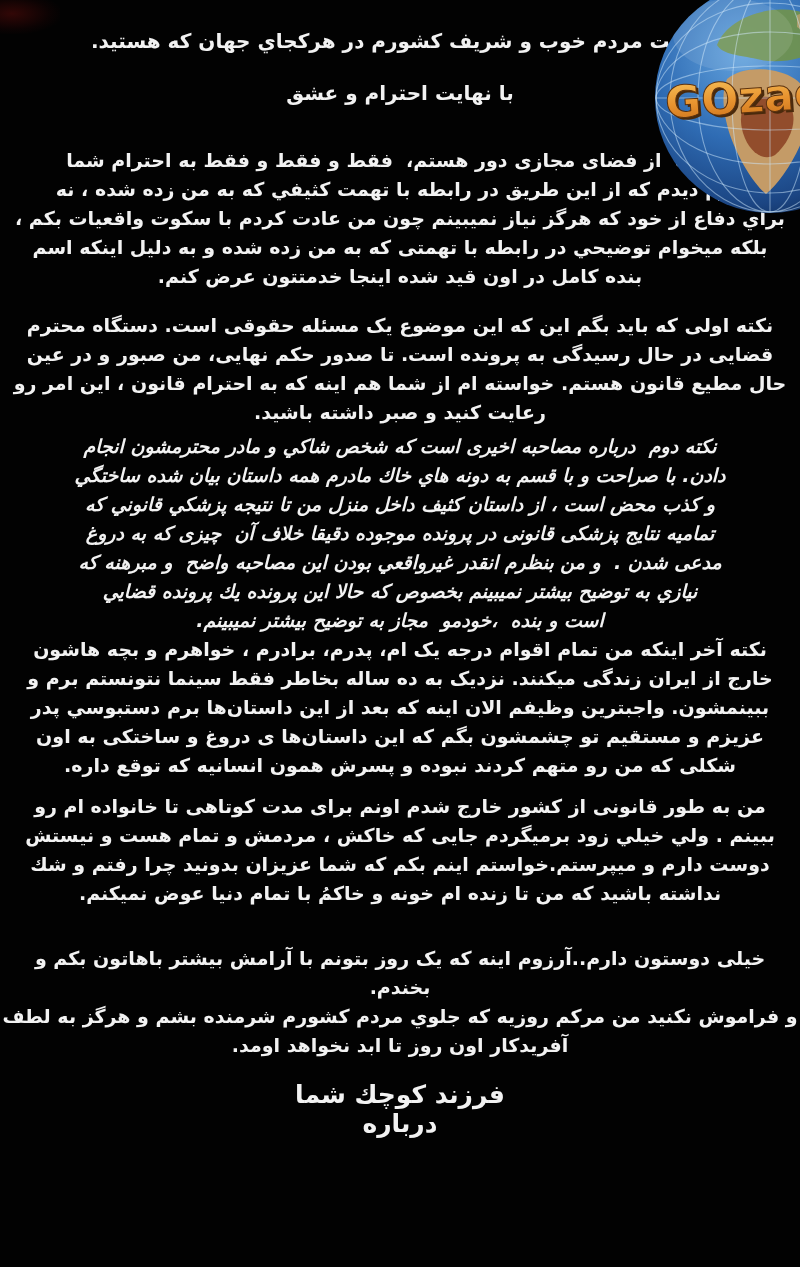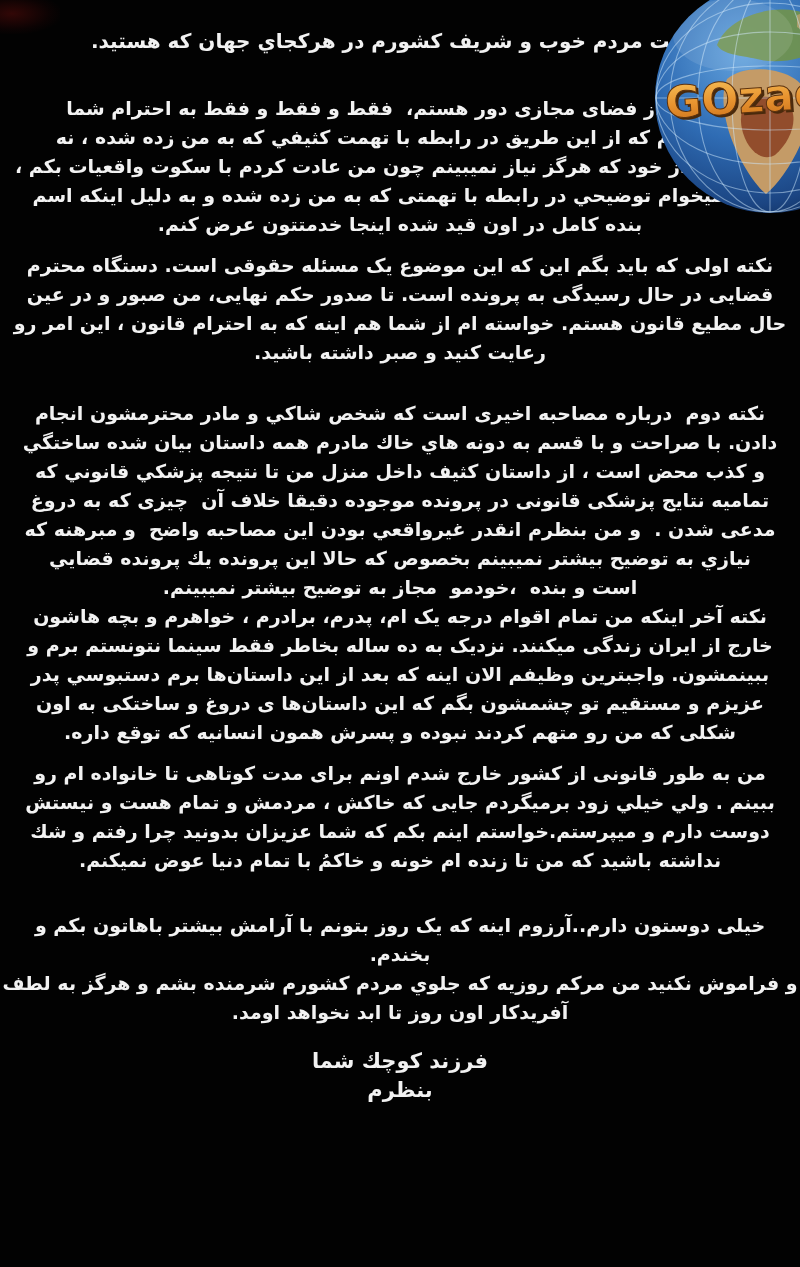--- a/index.html
+++ b/index.html
@@ -20,47 +20,48 @@
   }
   .para {
     white-space: pre;
     font-size: 19px;
     line-height: 29px;
     letter-spacing: 0;
   }
   .salutation  { margin-top: 26px; font-size: 20px; line-height: 30px; }
   .respect     { margin-top: 22px; font-size: 20px; line-height: 30px; }
   .p-intro     { margin-top: 38px; }
-  .p-legal     { margin-top: 12px; }
-  .p-interview { margin-top: 32px; }
+  .p-legal     { margin-top: 20px; }
+  .p-interview { margin-top: 5px; font-style: italic; }
   .p-family    { }
   .p-leaving   { margin-top: 12px; }
   .p-obedience { margin-top: 19px; }
   .p-closing   { margin-top: 36px; }
-  .signature   { margin-top: 20px; font-size: 21px; line-height: 29px; white-space: pre; }
+  .signature   { margin-top: 20px; font-size: 25px; line-height: 29px; white-space: pre; }
   .corner-smudge {
     position: absolute; left: 0; top: 0;
     width: 60px; height: 34px;
     background: radial-gradient(ellipse at 20% 40%, rgba(90,12,10,0.55), rgba(40,5,5,0.25) 55%, transparent 75%);
     z-index: 0;
   }
   .globe {
     position: absolute;
     left: 655px; top: -17px;
     width: 230px; height: 230px;
     z-index: 2;
   }
 </style>
 </head>
 <body>
 
 <div class="corner-smudge"></div>
 
 <div class="page">
   <div class="para salutation">خدمت مردم خوب و شریف کشورم در هرکجاي جهان که هستید.</div>
+  <div class="para respect">با نهایت احترام و عشق</div>
   <div class="para p-intro">هاست  از فضای مجازی دور هستم،  فقط و فقط و فقط به احترام شما
 لازم دیدم که از این طریق در رابطه با تهمت کثیفي که به من زده شده ، نه
 براي دفاع از خود که هرگز نیاز نمیبینم چون من عادت کردم با سکوت واقعیات بکم ،
 بلکه میخوام توضیحي در رابطه با تهمتی که به من زده شده و به دلیل اینکه اسم
 بنده کامل در اون قید شده اینجا خدمتتون عرض کنم.</div>
   <div class="para p-legal">نکته اولی که باید بگم این که این موضوع یک مسئله حقوقی است. دستگاه محترم
 قضایی در حال رسیدگی به پرونده است. تا صدور حکم نهایی، من صبور و در عین
 حال مطیع قانون هستم. خواسته ام از شما هم اینه که به احترام قانون ، این امر رو
 رعایت کنید و صبر داشته باشید.</div>
   <div class="para p-interview">نکته دوم  درباره مصاحبه اخیری است که شخص شاکي و مادر محترمشون انجام
@@ -76,21 +77,21 @@
 عزیزم و مستقیم تو چشمشون بگم که این داستان‌ها ی دروغ و ساختکی به اون
 شکلی که من رو متهم کردند نبوده و پسرش همون انسانیه که توقع داره.</div>
   <div class="para p-leaving">من به طور قانونی از کشور خارج شدم اونم برای مدت کوتاهی تا خانواده ام رو
 ببینم . ولي خیلي زود برمیگردم جایی که خاکش ، مردمش و تمام هست و نیستش
 دوست دارم و میپرستم.خواستم اینم بکم که شما عزیزان بدونید چرا رفتم و شك
 نداشته باشید که من تا زنده ام خونه و خاکمُ با تمام دنیا عوض نمیکنم.</div>
   <div class="para p-closing">خیلی دوستون دارم..آرزوم اینه که یک روز بتونم با آرامش بیشتر باهاتون بکم و
 بخندم.
 و فراموش نکنید من مرکم روزیه که جلوي مردم کشورم شرمنده بشم و هرگز به لطف
 آفریدکار اون روز تا ابد نخواهد اومد.</div>
-  <div class="signature"><span>فرزند کوچك شما</span><br><span>بنظرم</span></div>
+  <div class="signature"><span>فرزند کوچك شما</span><br><span>درباره</span></div>
 </div>
 
 <svg class="globe" viewBox="0 0 230 230" aria-hidden="true">
   <defs>
     <radialGradient id="ocean" cx="38%" cy="30%" r="85%">
       <stop offset="0%" stop-color="#63a3de"></stop>
       <stop offset="45%" stop-color="#2f6cb4"></stop>
       <stop offset="78%" stop-color="#1b4583"></stop>
       <stop offset="100%" stop-color="#0a2248"></stop>
     </radialGradient>

